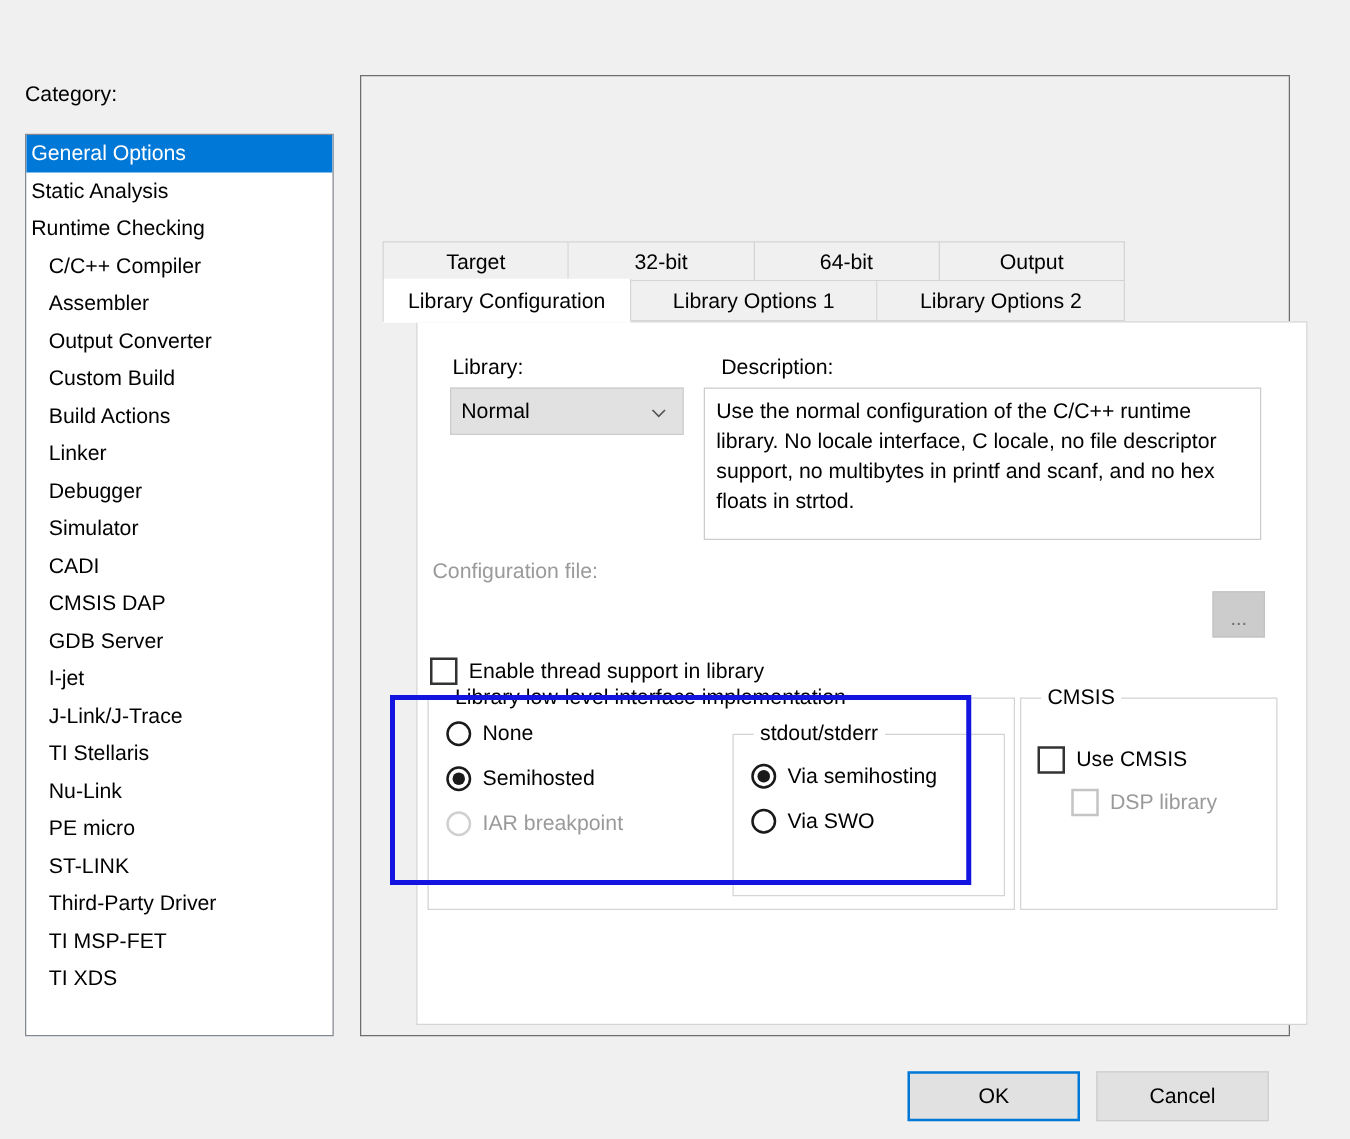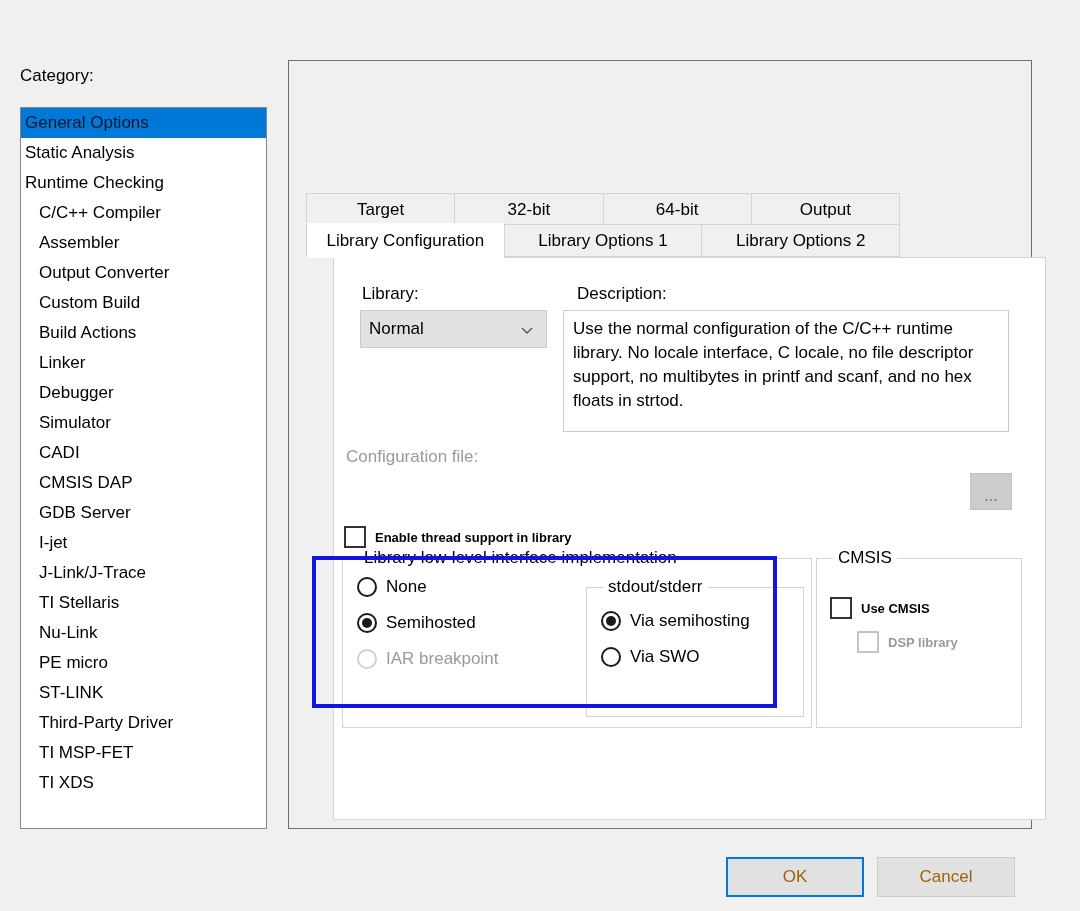--- a/index.html
+++ b/index.html
@@ -46,21 +46,21 @@
     padding-left: 4px;
     font-size: 17px;
     white-space: nowrap;
     color: #000;
   }
   .cat-item.indent {
     padding-left: 18px;
   }
   .cat-item.selected {
     background: #0078d7;
-    color: #0f172a;
+    color: #ffffff;
   }
 
   
   .right-panel {
     position: absolute;
     left: 288px;
     top: 60px;
     width: 744px;
     height: 769px;
     background: #f0f0f0;
@@ -224,21 +224,21 @@
     height: 22px;
     border: 2px solid #333333;
     background: #ffffff;
     box-sizing: border-box;
     margin-right: 9px;
     flex: none;
   }
   .chkbox.dim {
     border: 2px solid #c4c4c4;
   }
-  .chk-label { font-size: 13px; color: #000; font-weight: bold; }
+  .chk-label { font-size: 17px; color: #000; }
   .chk-label.dim { color: #9a9a9a; }
 
   .thread-chk { left: 10px; top: 268px; }
 
   
   .groupbox {
     position: absolute;
     border: 1px solid #d4d4d4;
     box-sizing: border-box;
   }
@@ -322,21 +322,21 @@
   .btn {
     position: absolute;
     height: 40px;
     background: #e1e1e1;
     border: 1px solid #cccccc;
     box-sizing: border-box;
     font-size: 17px;
     display: flex;
     align-items: center;
     justify-content: center;
-    color: #a16207;
+    color: #000000;
   }
   .btn.default {
     border: 2px solid #0078d7;
   }
   .btn-ok { left: 726px; top: 857px; width: 138px; }
   .btn-cancel { left: 877px; top: 857px; width: 138px; }
 </style>
 </head>
 <body>
 

